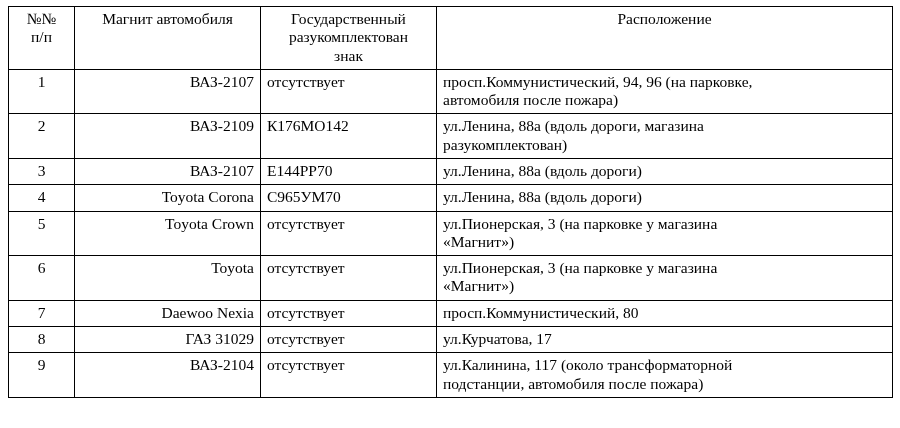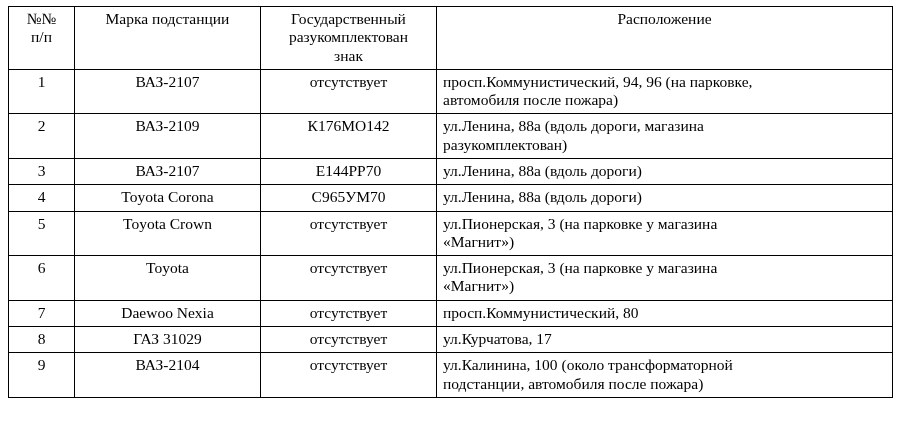--- a/index.html
+++ b/index.html
@@ -41,25 +41,25 @@
   col.c-num   { width: 66px; }
   col.c-brand { width: 186px; }
   col.c-plate { width: 176px; }
   col.c-loc   { width: 456px; }
 
   td.cell-num {
     text-align: center;
     vertical-align: top;
   }
   td.cell-brand {
-    text-align: center;
+    text-align: right;
     padding-left: 14px;
   }
   td.cell-plate {
-    text-align: center;
+    text-align: left;
   }
   td.cell-loc {
     text-align: left;
     padding-left: 8px;
   }
   .hdr-line {
     display: block;
   }
   .loc-line {
     display: block;
@@ -76,21 +76,21 @@
       <col class="c-plate">
       <col class="c-loc">
     </colgroup>
     <thead>
       <tr>
         <th>
           <span class="hdr-line">№№</span>
           <span class="hdr-line">п/п</span>
         </th>
         <th>
-          <span class="hdr-line">Марка подстанции</span>
+          <span class="hdr-line">Магнит автомобиля</span>
         </th>
         <th>
           <span class="hdr-line">Государственный</span>
           <span class="hdr-line">разукомплектован</span>
           <span class="hdr-line">знак</span>
         </th>
         <th>
           <span class="hdr-line">Расположение</span>
         </th>
       </tr>
@@ -162,19 +162,19 @@
         <td class="cell-plate">отсутствует</td>
         <td class="cell-loc">
           <span class="loc-line">ул.Курчатова, 17</span>
         </td>
       </tr>
       <tr>
         <td class="cell-num">9</td>
         <td class="cell-brand">ВАЗ-2104</td>
         <td class="cell-plate">отсутствует</td>
         <td class="cell-loc">
-          <span class="loc-line">ул.Калинина, 100 (около трансформаторной</span>
+          <span class="loc-line">ул.Калинина, 117 (около трансформаторной</span>
           <span class="loc-line">подстанции, автомобиля после пожара)</span>
         </td>
       </tr>
     </tbody>
   </table>
 </div>
 
 </body></html>

